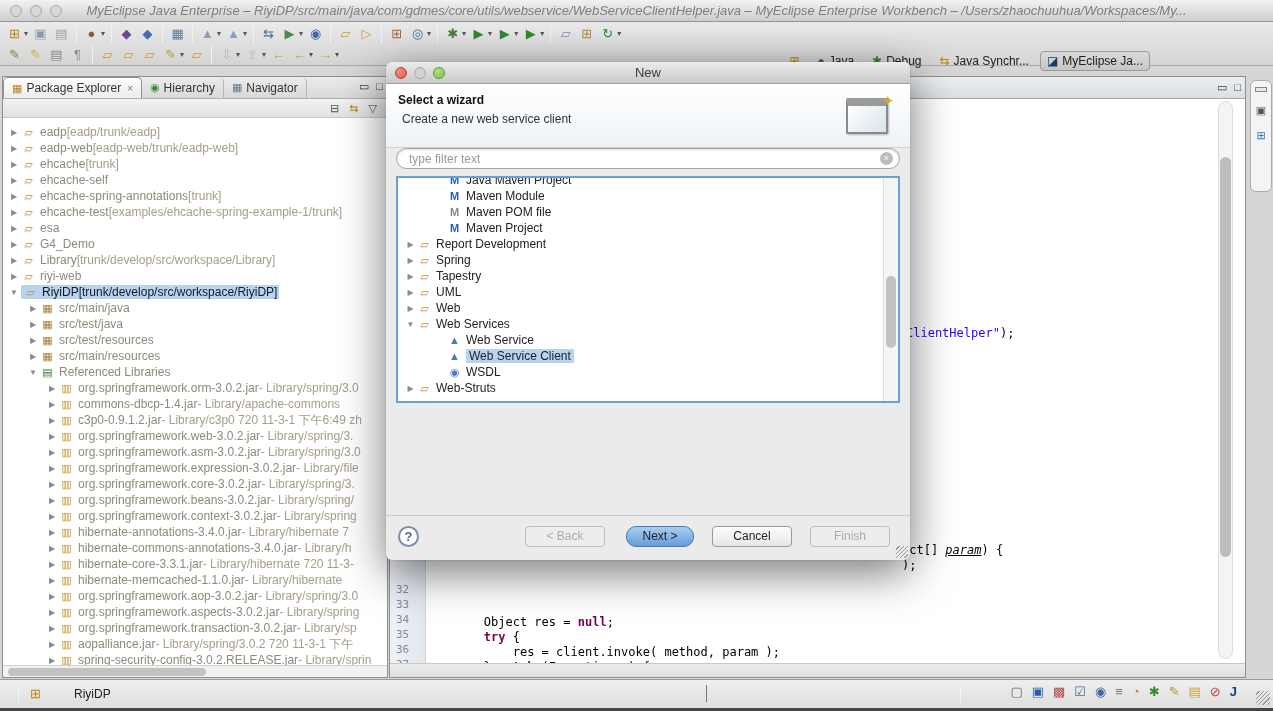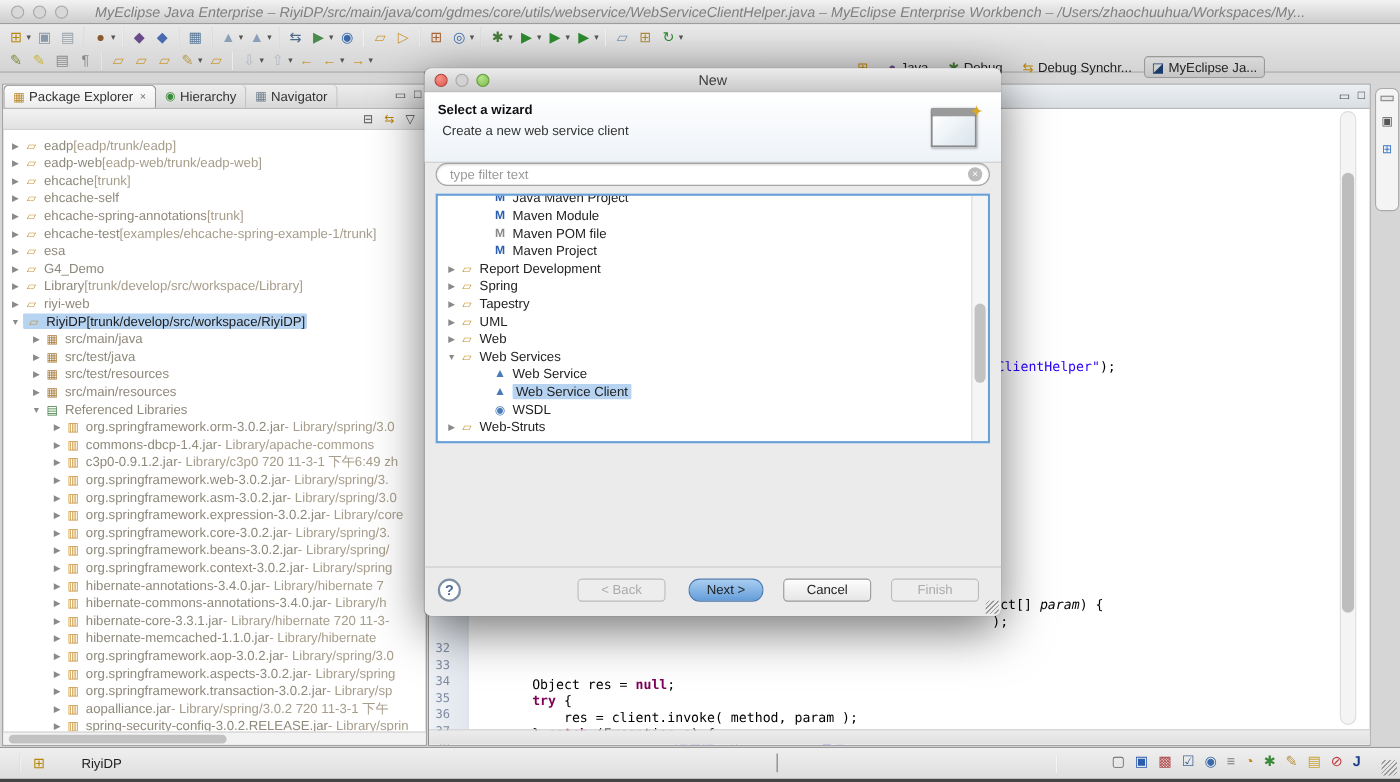--- a/index.html
+++ b/index.html
@@ -66,21 +66,21 @@
   .ed-body { position:absolute; left:0; top:22px; right:0; bottom:0; background:#fff; overflow:hidden; }
   .ruler { position:absolute; left:0; top:0; bottom:14px; width:36px;
     background:linear-gradient(90deg,#eef1f5,#e2e7ee); border-right:1px solid #cfd6de; }
   .code-area { position:absolute; left:0; top:483px; right:30px; height:100px; overflow:hidden;
     font-family:"DejaVu Sans Mono", monospace; font-size:12px; }
   .cline { display:flex; height:15px; line-height:15px; white-space:pre; }
   .lnum { flex:none; width:30px; text-align:center; padding-right:5px; color:#7d8aa0;
     font-family:"DejaVu Sans Mono", monospace; font-size:11px; }
   .ltext { padding-left:6px;margin-top:33px; }
   .cd { color:#000; } .ck { color:#7f0055; font-weight:bold; } .cs { color:#2a00ff; }
-  .cf { color:#0000c0; font-style:italic; } .cp { font-style:italic; }
+  .cf { color:#0000c0; font-style:italic; } .cp { font-style:italic;text-decoration:underline; }
   .frag { position:absolute; font-family:"DejaVu Sans Mono", monospace; font-size:12px; white-space:pre; }
   .vscroll { position:absolute; right:12px; top:2px; bottom:18px; width:15px;
     background:#f4f4f4; border:1px solid #dcdcdc; border-radius:8px; }
   .vthumb { position:absolute; left:1px; right:1px; top:55px; height:400px; border-radius:7px; background:#bdbdbd; }
   .ed-hscroll { position:absolute; left:0; bottom:0; right:0; height:14px;
     background:linear-gradient(#ececec,#e0e0e0); border-top:1px solid #c8c8c8; }
 
   
   .fastview { position:absolute; left:1250px; top:80px; width:22px; height:112px;
     background:#f4f4f4; border:1px solid #aaa; border-radius:6px;
@@ -312,21 +312,21 @@
   <div class="persp-btn">
         <span class="g" style="color: rgb(106, 74, 138);">●</span>
         <span>Java</span>
       </div>
       <div class="persp-btn">
         <span class="g" style="color: rgb(74, 122, 58);">✱</span>
         <span>Debug</span>
       </div>
       <div class="persp-btn">
         <span class="g" style="color: rgb(184, 134, 11);">⇆</span>
-        <span>Debug Synchr...</span>
+        <span>Java Synchr...</span>
       </div>
       <div class="persp-btn active">
         <span class="g" style="color: rgb(26, 58, 106);">◪</span>
         <span>MyEclipse Ja...</span>
       </div>
     </div>
 </div>
 
 <div class="pkg-panel">
   <div class="vtabs" id="pkg-tabs">
@@ -470,21 +470,21 @@
       <div class="trow" style="padding-left: 42px;">
         <span class="arr">▶</span>
         <span class="ico" style="color: rgb(200, 146, 50);">▥</span>
         <span class="lbl">org.springframework.asm-3.0.2.jar</span>
         <span class="sfx"> - Library/spring/3.0</span>
       </div>
       <div class="trow" style="padding-left: 42px;">
         <span class="arr">▶</span>
         <span class="ico" style="color: rgb(200, 146, 50);">▥</span>
         <span class="lbl">org.springframework.expression-3.0.2.jar</span>
-        <span class="sfx"> - Library/core</span>
+        <span class="sfx"> - Library/file</span>
       </div>
       <div class="trow" style="padding-left: 42px;">
         <span class="arr">▶</span>
         <span class="ico" style="color: rgb(200, 146, 50);">▥</span>
         <span class="lbl">org.springframework.core-3.0.2.jar</span>
         <span class="sfx"> - Library/spring/3.</span>
       </div>
       <div class="trow" style="padding-left: 42px;">
         <span class="arr">▶</span>
         <span class="ico" style="color: rgb(200, 146, 50);">▥</span>

